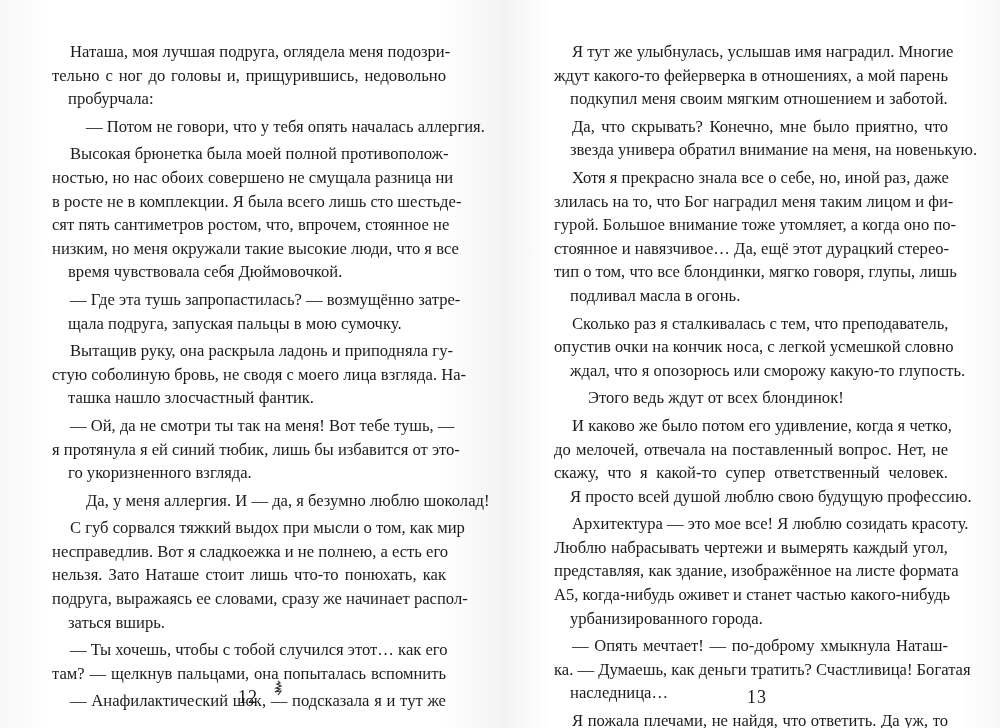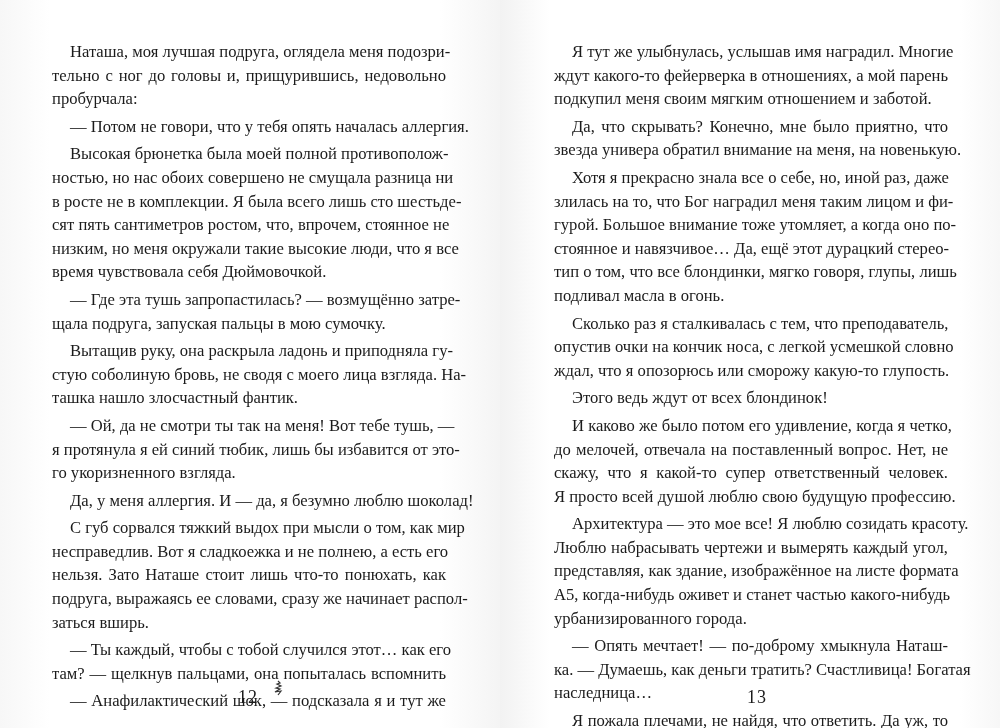--- a/index.html
+++ b/index.html
@@ -10,21 +10,21 @@
       color:#1b1b1b;
     }
     .spread { position:relative; width:1000px; height:568px; display:flex; }
     .page { position:relative; width:500px; height:728px; }
     .page.left { background:linear-gradient(to right,#f7f7f7 0%,#ffffff 10%,#ffffff 88%,#f4f4f4 100%); }
     .page.right { background:linear-gradient(to right,#f2f2f2 0%,#ffffff 10%,#ffffff 92%,#f7f7f7 100%); }
     .text-block { position:absolute; top:40px; width:394px; font-size:16.6px; line-height:23.6px; }
     .page.left .text-block { left:52px; }
     .page.right .text-block { left:54px; width:394px; }
     .line { display:block; white-space:nowrap; text-align:justify; text-align-last:justify; height:23.6px; }
-    .line.last { text-align-last:left; }
+    .line.last { text-align-last:left;margin-left:16px; }
     .line.indent { padding-left:18px; }
     .para-gap { height:4px; }
     .page-number { position:absolute; top:687px; font-size:18px; letter-spacing:1px; }
     .page.left .page-number { left:238px; }
     .page.right .page-number { left:247px; }
     .ornament { position:absolute; left:272px; top:680px; width:12px; height:16px; }
   </style>
 </head>
 <body>
 
@@ -56,21 +56,21 @@
         <span class="line last">го укоризненного взгляда.</span>
         <div class="para-gap"></div>
         <span class="line indent last">Да, у меня аллергия. И — да, я безумно люблю шоколад!</span>
         <div class="para-gap"></div>
         <span class="line indent">С губ сорвался тяжкий выдох при мысли о том, как мир</span>
         <span class="line">несправедлив. Вот я сладкоежка и не полнею, а есть его</span>
         <span class="line">нельзя. Зато Наташе стоит лишь что-то понюхать, как</span>
         <span class="line">подруга, выражаясь ее словами, сразу же начинает распол-</span>
         <span class="line last">заться вширь.</span>
         <div class="para-gap"></div>
-        <span class="line indent">— Ты каждый, чтобы с тобой случился этот… как его</span>
+        <span class="line indent">— Ты хочешь, чтобы с тобой случился этот… как его</span>
         <span class="line">там? — щелкнув пальцами, она попыталась вспомнить</span>
         <div class="para-gap"></div>
         <span class="line indent">— Анафилактический шок, — подсказала я и тут же</span>
       </div>
     <span class="page-number">12</span>
     <svg class="ornament" viewBox="0 0 12 16">
       <path d="M6 1 L8 3 L5 4 L9 6 L4 8 L8 9 L3 12 L9 11 L6 15" stroke="#333" stroke-width="1.2" fill="none"></path>
     </svg>
   </div>
   <div class="page right">

